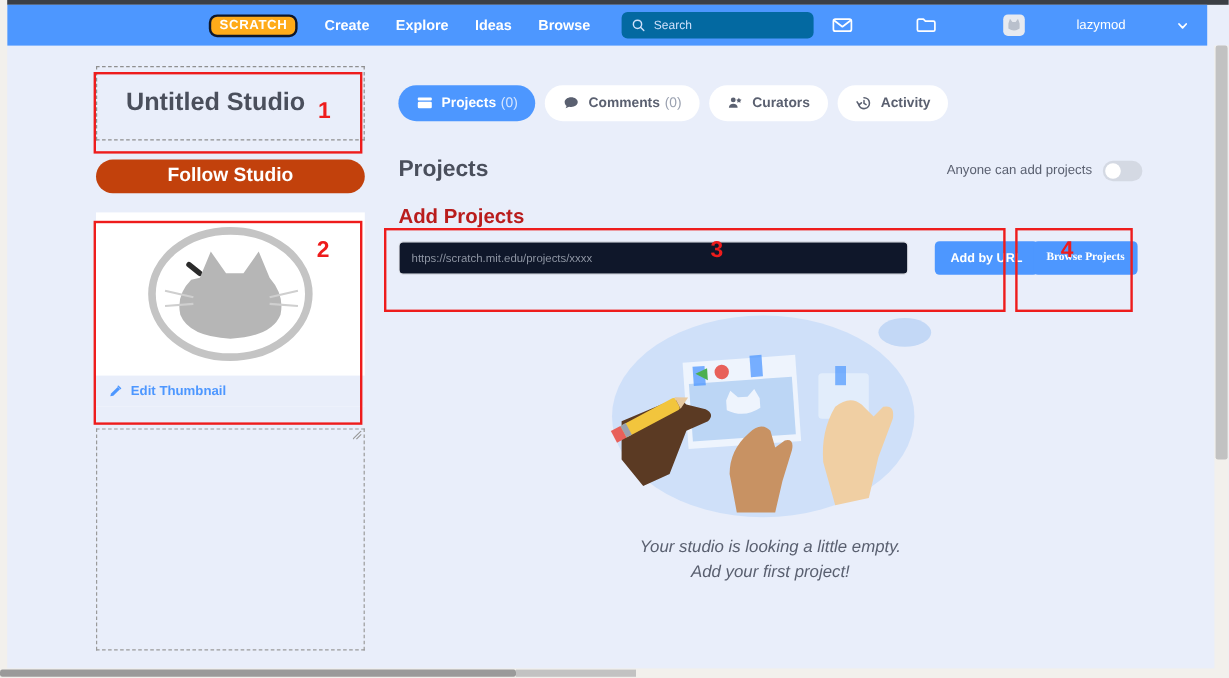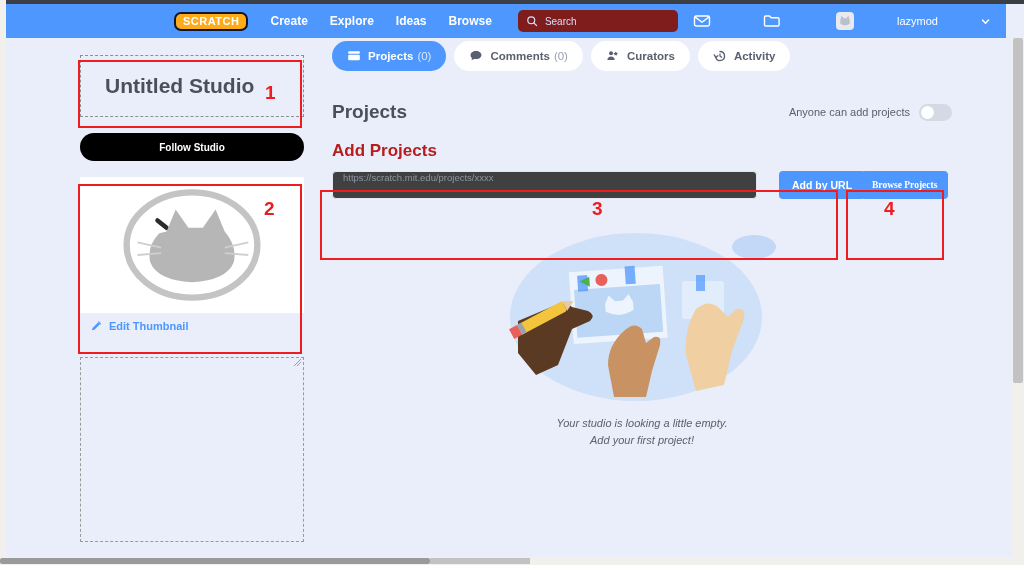--- a/index.html
+++ b/index.html
@@ -40,21 +40,21 @@
     border: 2px solid #0f172a;
     line-height: 11px;
   }
   .nav-link {
     color: #fff; font-size: 12px; font-weight: bold;
     margin-left: 22px; white-space: nowrap;
   }
   .search-box {
     margin-left: 26px;
     width: 206px; height: 22px;
-    background: #7f1d1d;
+    background: #0369a1;
     border-radius: 5px;
     display: flex; align-items: center;
     padding: 0 8px;
   }
   .search-box .sicon { width: 12px; height: 12px; flex: 0 0 12px; }
   .search-box .stxt { color: #cfe0fb; font-size: 10px; margin-left: 7px; }
   .nav-right { margin-left: auto; display: flex; align-items: center; margin-right: 16px; gap: 36px; }
   .nav-icon { width: 20px; height: 20px; margin-left: 14px; }
   .avatar {
     width: 18px; height: 18px; border-radius: 4px;
@@ -89,22 +89,22 @@
     width: 224px; height: 62px;
     border: 1px dashed #8f8f8f;
     display: flex; align-items: center;
     padding-left: 24px;
   }
   .title-box .ttl { font-size: 21px; font-weight: bold; color: #4a4f5c; }
 
   .follow-btn {
     margin-top: 16px;
     width: 224px; height: 28px;
-    background: #000000; border-radius: 16px;
-    color: #fff; font-size: 10px; font-weight: bold;
+    background: #c2410c; border-radius: 16px;
+    color: #fff; font-size: 16px; font-weight: bold;
     display: flex; align-items: center; justify-content: center;
   }
 
   .thumb-card {
     margin-top: 16px;
     width: 224px; height: 162px;
     background: #fff;
     display: flex; flex-direction: column;
   }
   .thumb-img { flex: 1; display: flex; align-items: center; justify-content: center; }
@@ -120,21 +120,21 @@
     width: 224px; height: 185px;
     border: 1px dashed #9a9a9a;
     background: #e9eefa;
     position: relative;
   }
   .resize-grip {
     position: absolute; right: 1px; top: 1px; width: 8px; height: 8px;
   }
 
   
-  .right-col { position: absolute; left: 326px; top: 3px; width: 620px; }
+  .right-col { position: absolute; left: 326px; top: 33px; width: 620px; }
 
   .tabs { display: flex; gap: 8px; }
   .tab {
     height: 30px; border-radius: 16px; background: #fff;
     display: flex; align-items: center; padding: 0 15px;
     font-size: 11.5px; font-weight: bold; color: #5a6070;
     white-space: nowrap;
   }
   .tab.active { background: #4d97ff; color: #fff; }
   .tab .ticon { width: 14px; height: 14px; margin-right: 7px; flex: 0 0 14px; }
@@ -154,23 +154,23 @@
   .toggle .knob {
     position: absolute; left: 2px; top: 2px;
     width: 13px; height: 13px; border-radius: 50%;
     background: #fff;
   }
 
   .add-wrap { margin-top: 18px; position: relative; }
   .add-title { font-size: 17px; font-weight: bold; color: #b91c1c; }
   .url-row { margin-top: 10px; display: flex; align-items: center; }
   .url-input {
-    width: 425px; height: 28px; background: #404040;
+    width: 425px; height: 28px; background: #0f172a;
     border: 1px solid #e4e7ee; border-radius: 4px;
-    display: flex; align-items: flex-start; padding-left: 10px;
+    display: flex; align-items: center; padding-left: 10px;
   }
   .url-input .ph { font-size: 9.5px; color: #8e95a3; }
   .url-btn {
     margin-left: 22px; height: 28px; padding: 0 13px;
     background: #4d97ff; border-radius: 4px; color: #fff;
     font-size: 10.5px; font-weight: bold;
     display: flex; align-items: center; justify-content: center;
     white-space: nowrap;
   }
   .browse-btn {
@@ -182,21 +182,21 @@
     white-space: nowrap;
     font-family: Liberation Serif, serif;
   }
 
   .empty-area {
     margin-top: 26px;
     display: flex; flex-direction: column; align-items: center;
   }
   .empty-msg {
     margin-top: 10px; text-align: center;
-    font-size: 11px; font-style: italic; color: #5a6070; line-height: 1.5;
+    font-size: 14px; font-style: italic; color: #5a6070; line-height: 1.5;
   }
 
   
   .vscroll {
     position: absolute; right: 0; top: 38px; width: 12px; height: 527px;
     background: #f2f0ec; z-index: 6;
   }
   .vscroll .thumb {
     position: absolute; top: 0; left: 1px; width: 10px; height: 345px;
     background: #c2c2c2; border-radius: 2px;

